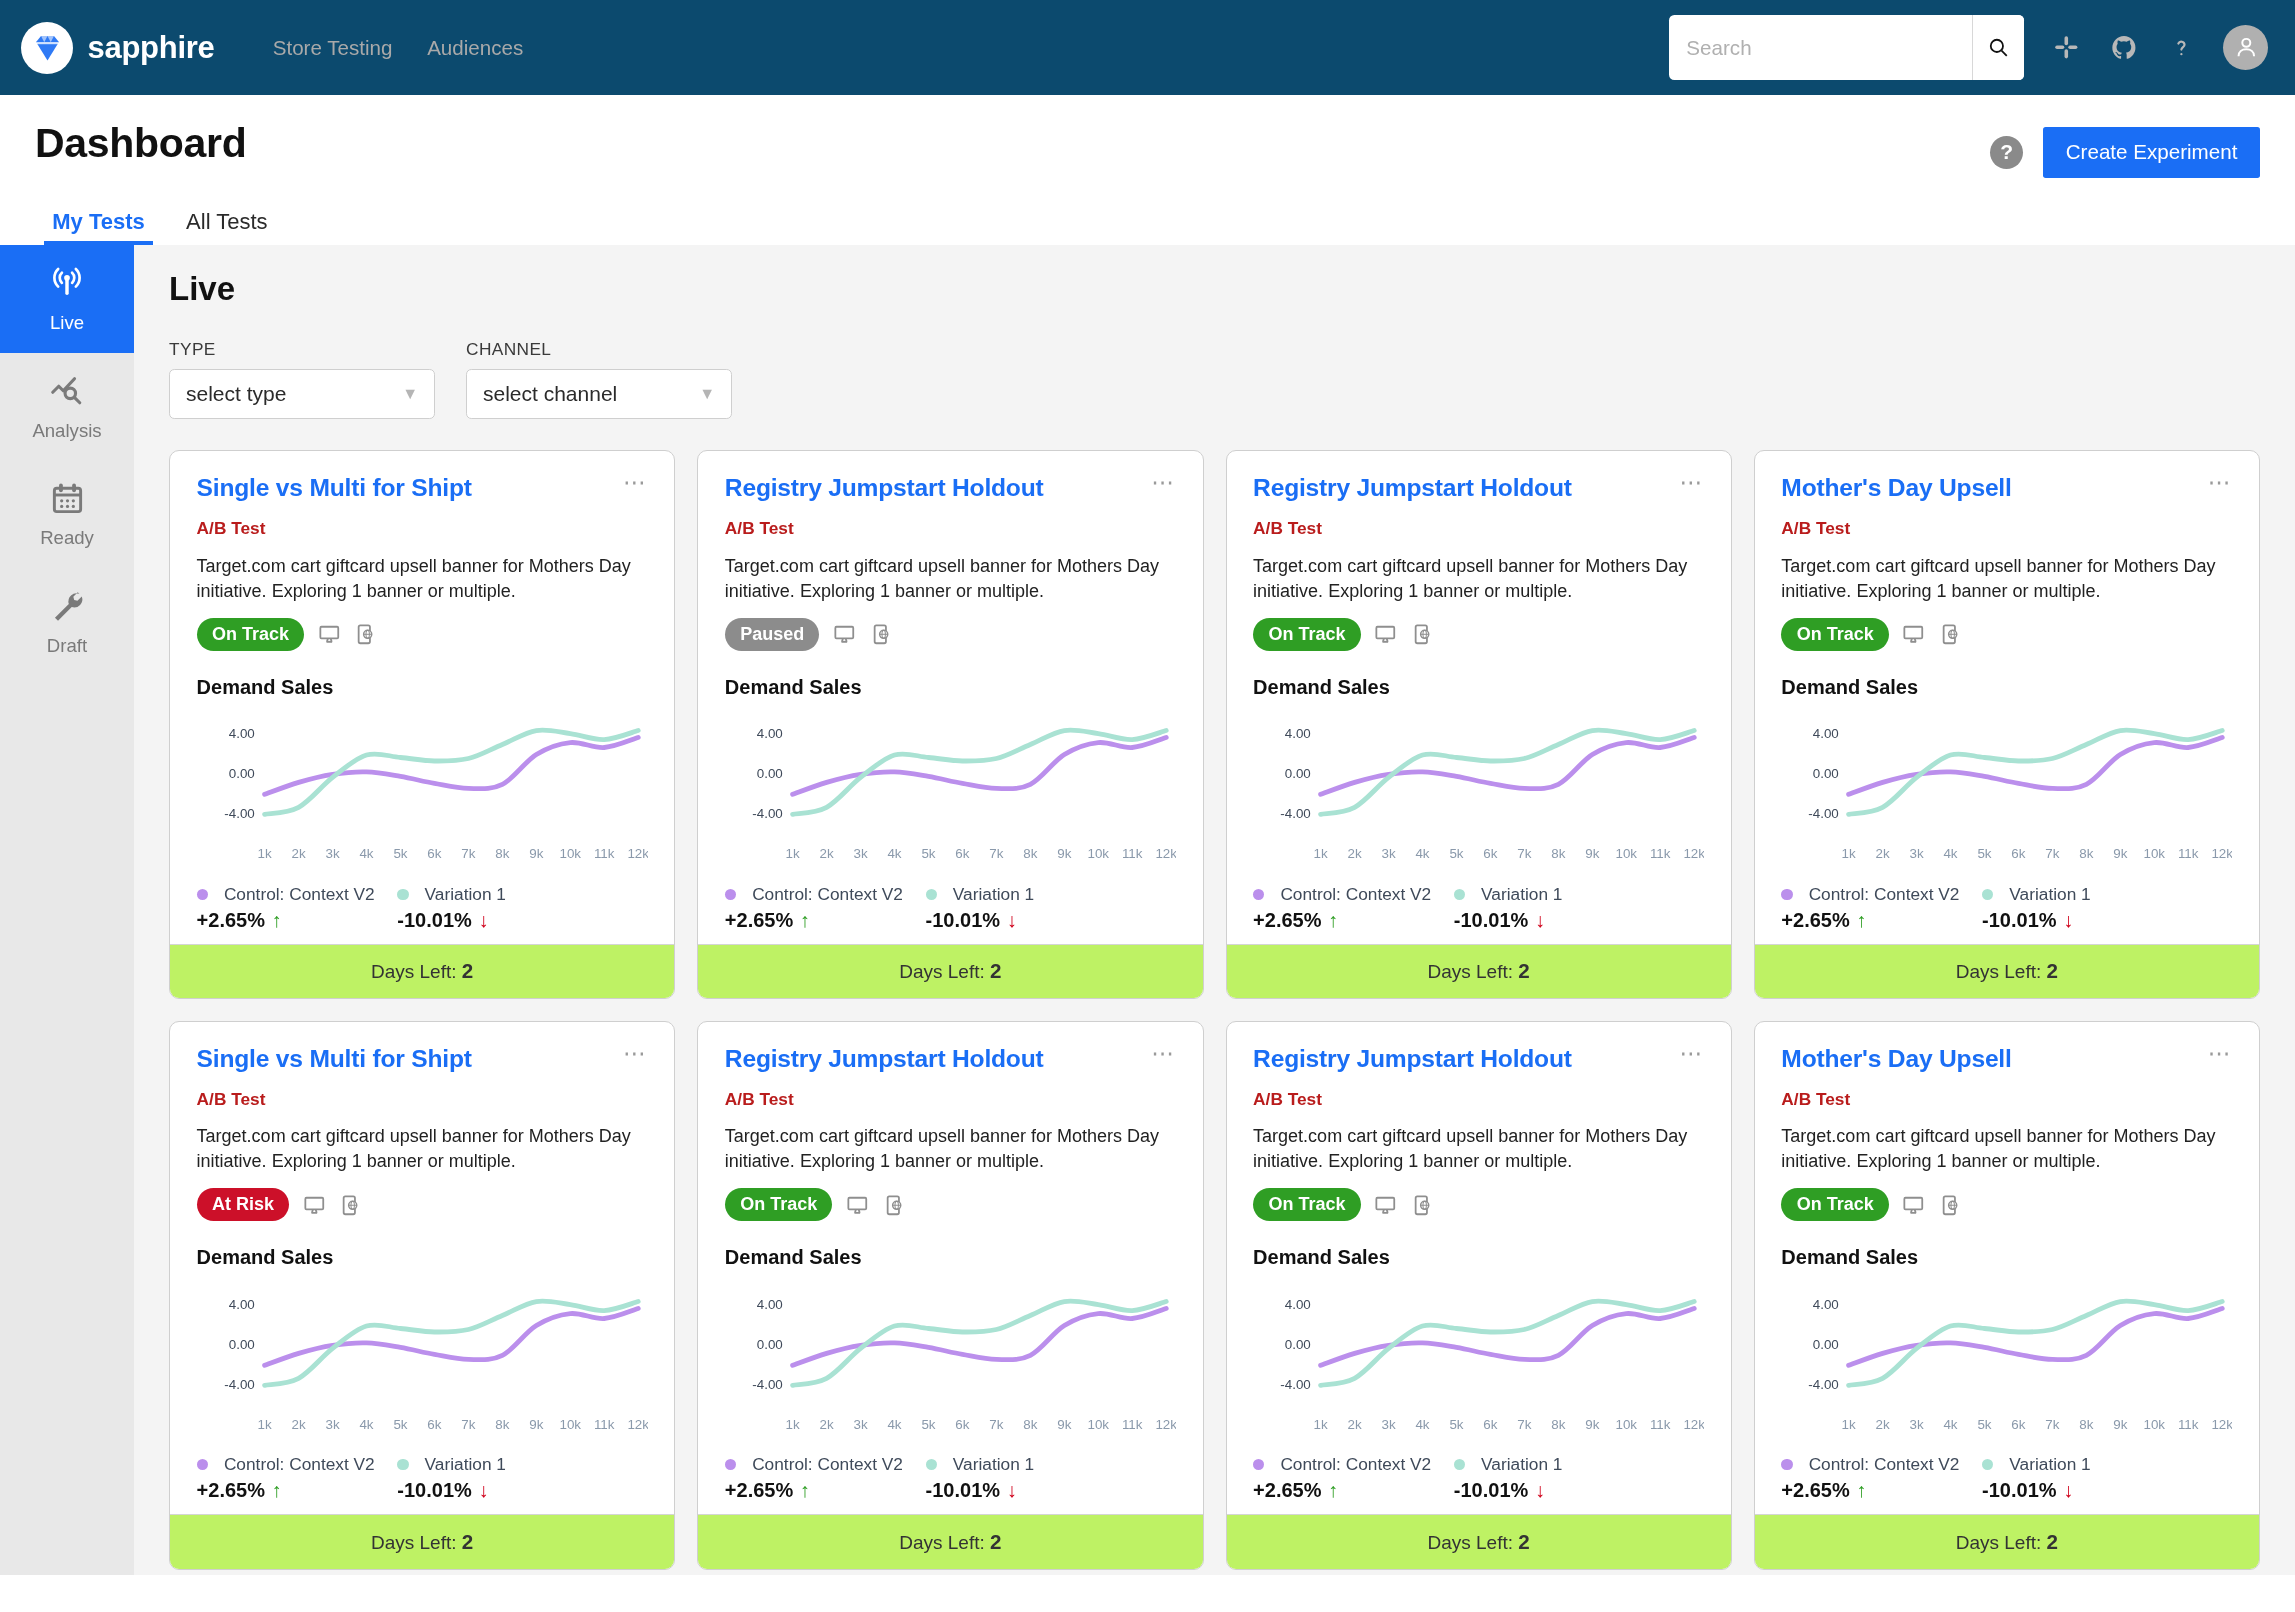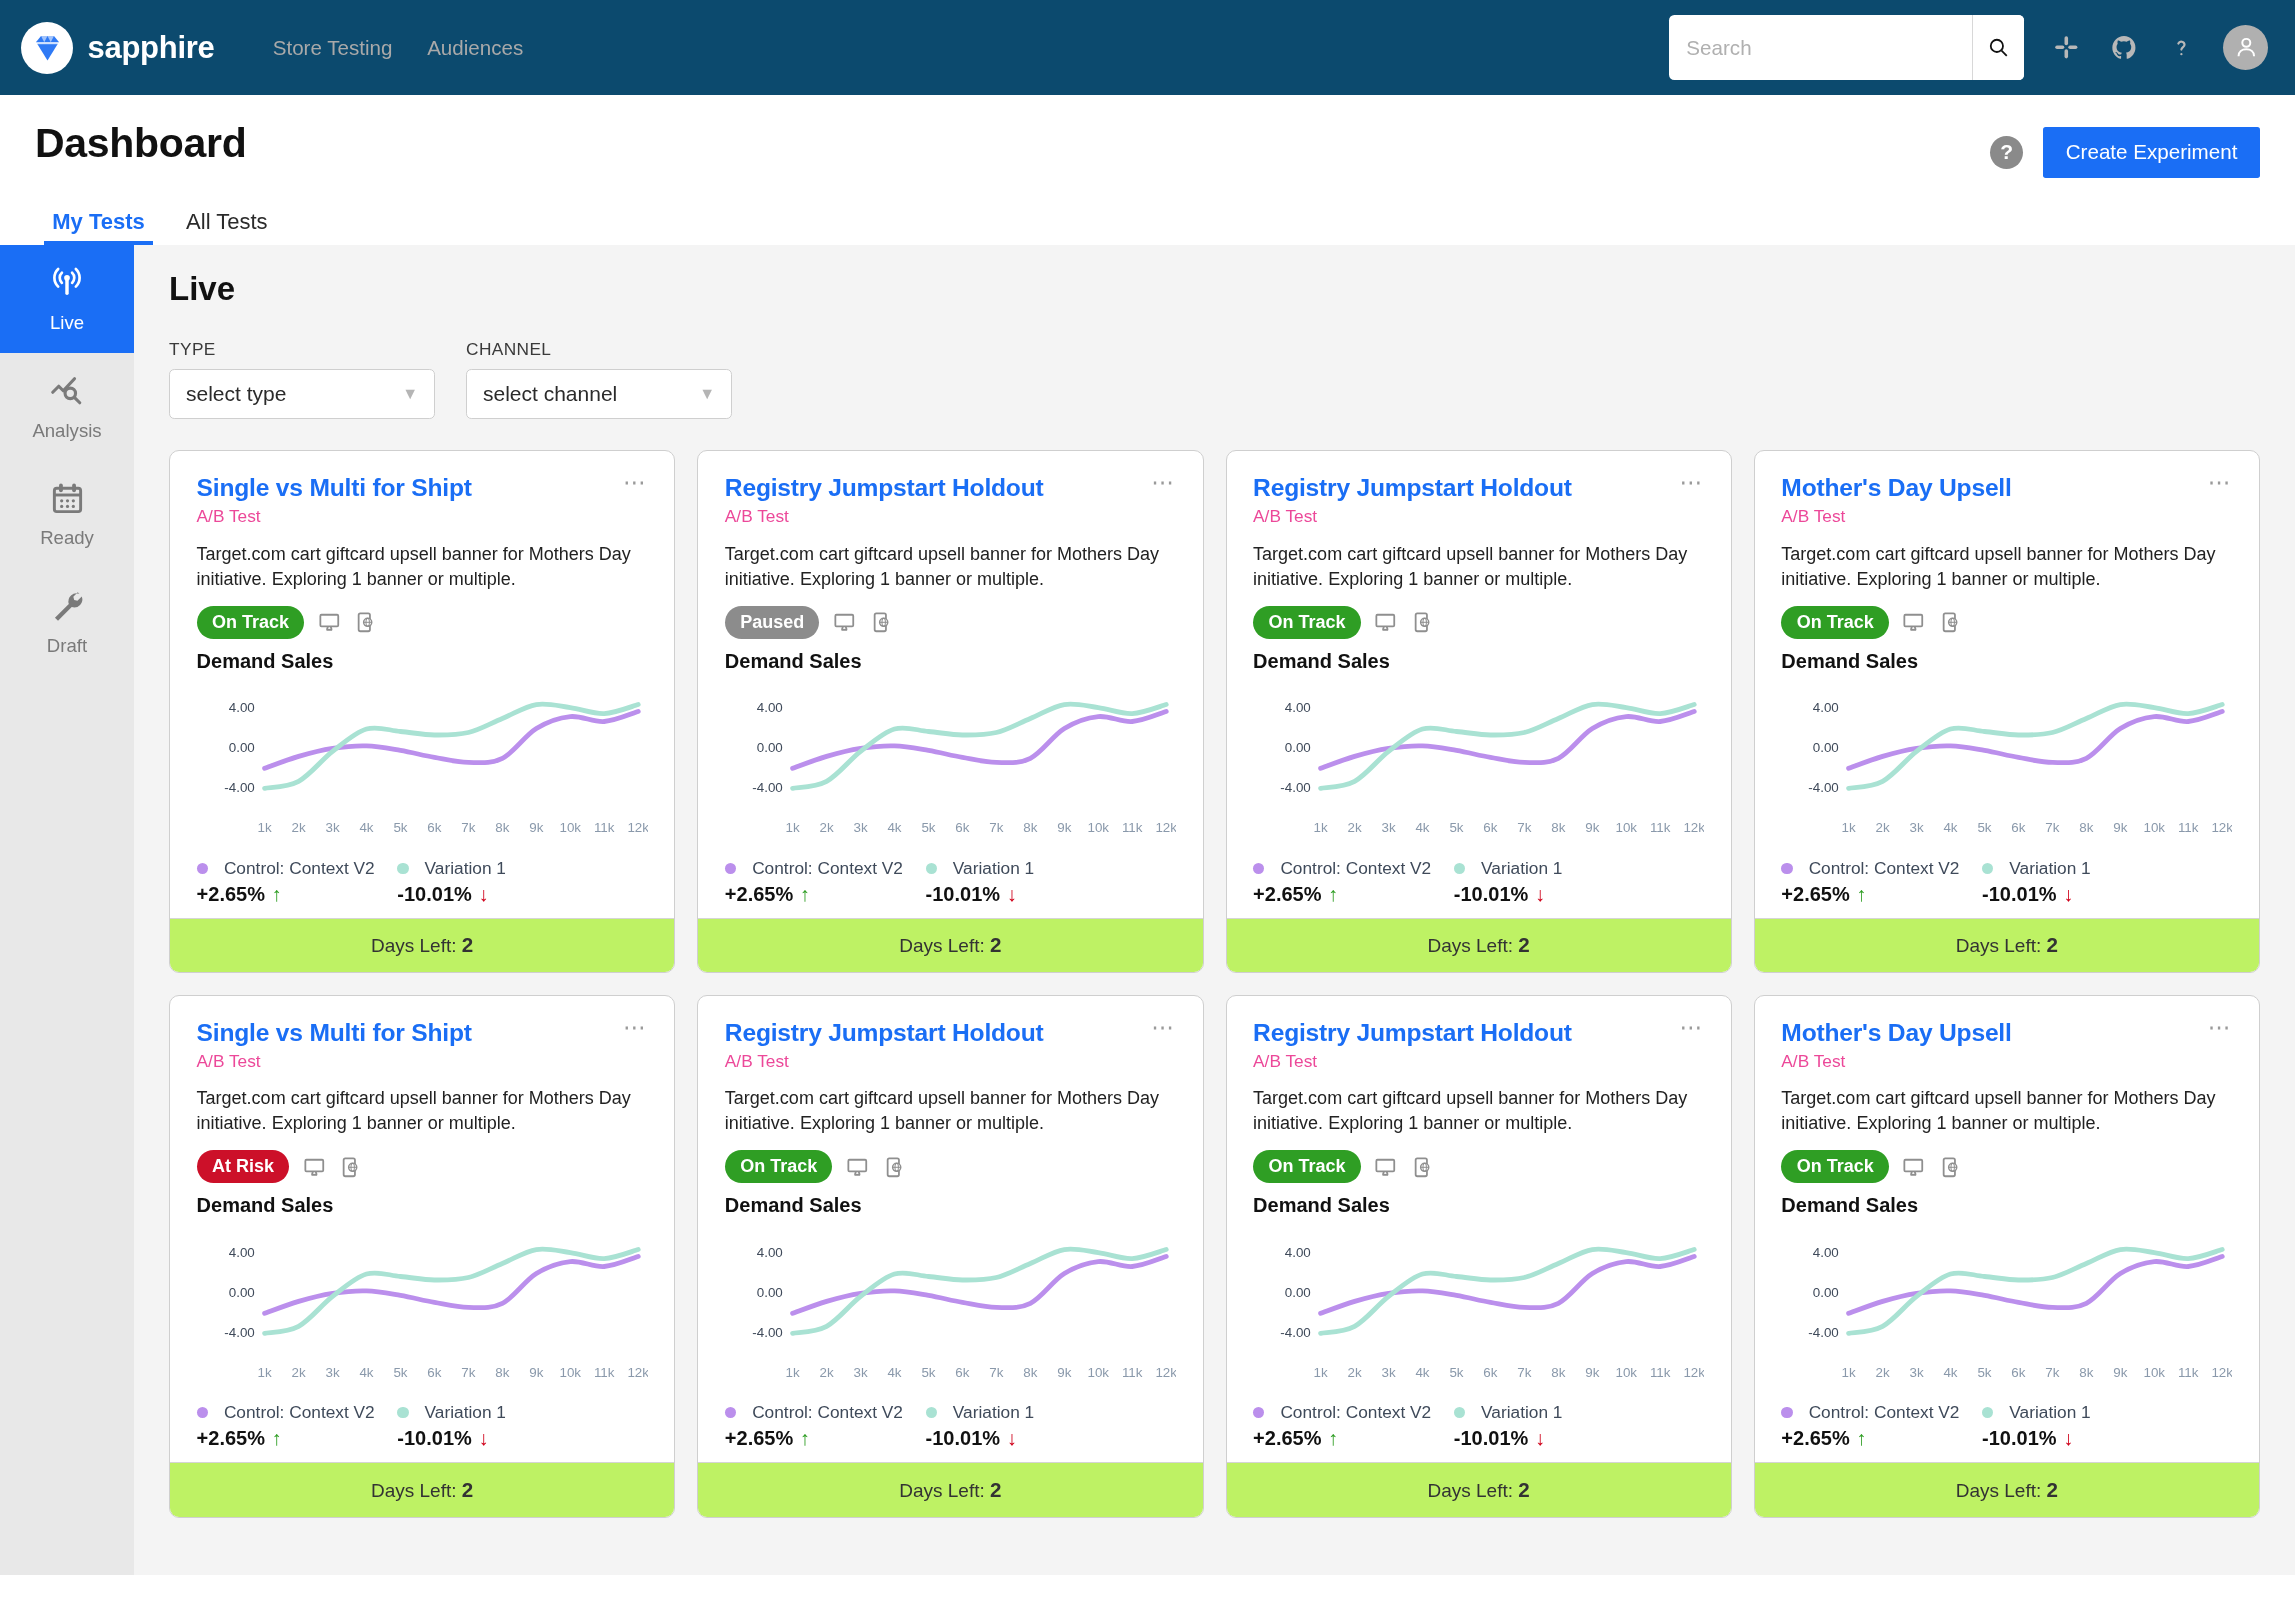--- a/index.html
+++ b/index.html
@@ -135,33 +135,33 @@
   .card-title-row { display: flex; align-items: flex-start; }
   .card-title {
     font-size: 24.6px; font-weight: 700; color: #1a6ef5;
     white-space: nowrap; overflow: hidden; text-overflow: ellipsis;
     flex: 1; cursor: pointer; letter-spacing: -0.2px;
   }
   .kebab {
     color: #9a9a9a; font-size: 22.6px; line-height: 17.3px;
     letter-spacing: 2px; margin-left: 4px; cursor: pointer; flex: 0 0 auto;
   }
-  .card-type { font-size: 17.3px; font-weight: 400; color: #ec4899; margin-top: 4px; }
+  .card-type { font-size: 17.3px; font-weight: 700; color: #b91c1c; margin-top: 16px; }
   .card-desc { font-size: 18px; color: #222; line-height: 1.38; margin-top: 14.6px; }
   .badge-row { display: flex; align-items: center; gap: 13.3px; margin-top: 14.6px; }
   .badge {
     color: #fff; border-radius: 664px; font-size: 18px; font-weight: 700;
     padding: 6px 15.3px;
   }
   .badge.ontrack { background: #2f9e24; }
   .badge.paused  { background: #8c8c8c; }
   .badge.atrisk  { background: #cc1029; }
   .dev-icon { width: 22.6px; height: 22.6px; display: flex; align-items: center; }
 
-  .metric-title { font-size: 20px; font-weight: 700; color: #111; margin-top: 11px; }
+  .metric-title { font-size: 20px; font-weight: 700; color: #111; margin-top: 25px; }
   .chart { margin-top: 5.3px; }
   .legend { display: flex; gap: 22.6px; margin-top: 14.6px; }
   .legend-col { }
   .legend-top { display: flex; align-items: center; gap: 16px; }
   .legend-dot { width: 11.3px; height: 11.3px; border-radius: 50%; flex: 0 0 auto; }
   .legend-name { font-size: 17.3px; color: #3f4a5a; white-space: nowrap; }
   .legend-val { font-size: 20px; font-weight: 700; color: #111; margin-top: 4px; display: flex; align-items: center; gap: 6.6px; }
   .arrow-up { color: #2f9e24; font-size: 20px; }
   .arrow-dn { color: #d0021b; font-size: 20px; }
 

